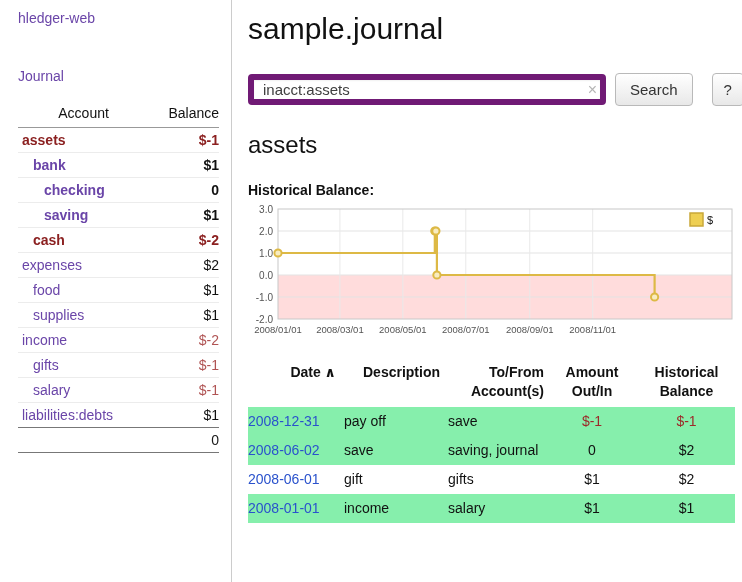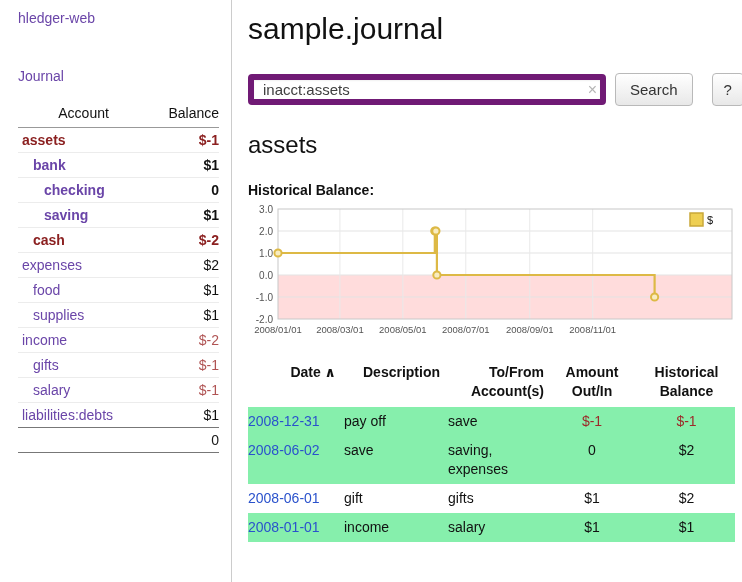--- a/index.html
+++ b/index.html
@@ -201,21 +201,21 @@
           <tr class="alt">
             <td><a>2008-12-31</a></td>
             <td>pay off</td>
             <td>save</td>
             <td class="right neg">$-1</td>
             <td class="right neg">$-1</td>
           </tr>
           <tr class="alt">
             <td><a>2008-06-02</a></td>
             <td>save</td>
-            <td>saving, expenses</td>
+            <td>saving, journal</td>
             <td class="right">0</td>
             <td class="right">$2</td>
           </tr>
           <tr>
             <td><a>2008-06-01</a></td>
             <td>gift</td>
             <td>gifts</td>
             <td class="right">$1</td>
             <td class="right">$2</td>
           </tr>

